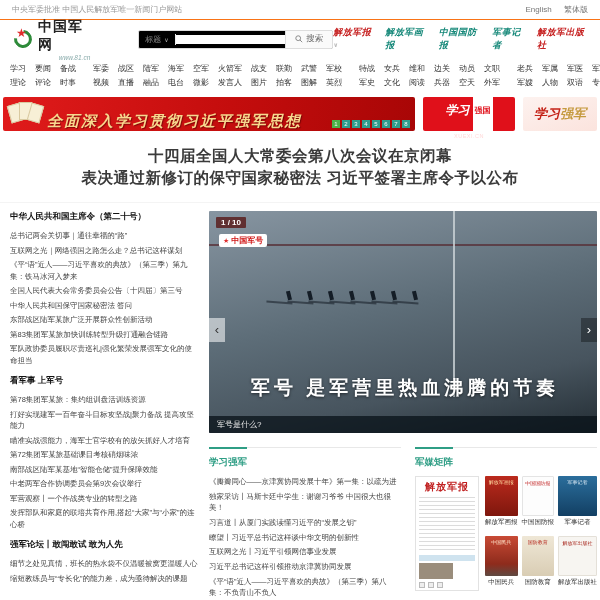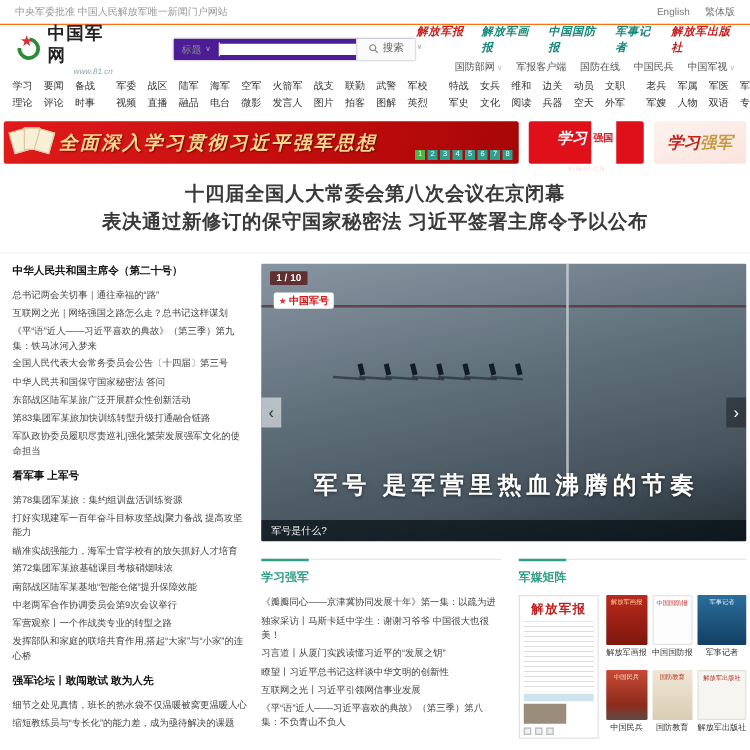--- a/index.html
+++ b/index.html
@@ -16,21 +16,21 @@
   
   .header { height:38px; display:flex; align-items:center; padding:0 12px; }
   .logo { display:flex; align-items:center; gap:4px; }
   .logo-icon { position:relative; width:22px; height:22px; flex:0 0 22px; }
   .logo-arc { position:absolute; inset:2px; border:3px solid #2e8b3a; border-radius:50%;
     border-top-color:transparent; transform:rotate(-40deg); }
   .logo-star { position:absolute; top:-2px; left:4px; color:#e02d2d; font-size:12px; }
   .logo-text b { display:block; font-size:14px; color:#222; letter-spacing:1px; }
   .logo-text i { display:block; font-size:6.5px; color:#8aa; font-style:italic; text-align:right; }
   .search { display:flex; align-items:center; height:19px; width:212px; margin-left:48px;
-    border:1px solid #ddd; border-radius:2px; background:#4c1d95; }
+    border:1px solid #ddd; border-radius:2px; background:#000000; }
   .search-cat { font-size:8px; color:#888; padding:0 6px; border-right:1px solid #eee;
     display:flex; align-items:center; gap:3px; white-space:nowrap; }
   .search-cat .caret { font-size:6px; color:#aaa; }
   .search input { flex:1; border:0; outline:none; min-width:10px; font-size:8px; padding:0 4px; }
   .search-btn { display:flex; align-items:center; gap:3px; font-size:8.5px; color:#666;
     border-left:1px solid #ddd; padding:0 9px; height:100%; background:#fafafa; cursor:pointer; }
   .brands { margin-left:auto; display:flex; flex-direction:column; gap:3px; align-items:flex-end; }
   .brand-row { display:flex; gap:11px; }
   .brand-row.calligraphy a { font-family:"DejaVu Serif","Liberation Serif",serif;
     font-style:italic; font-weight:bold; font-size:9px; text-decoration:none; letter-spacing:.5px; }
@@ -45,21 +45,21 @@
   
   .nav { padding:2px 10px 4px; }
   .nav-row { display:flex; gap:17px; margin-top:3px; }
   .nav-group { display:flex; gap:9px; }
   .nav-group a { font-size:8px; color:#333; text-decoration:none; white-space:nowrap; }
 
   
   .banners { display:flex; gap:8px; padding:0 3px; margin-top:5px; height:34px; }
   .banner-main { flex:1; position:relative; border-radius:2px; overflow:hidden;
     background:linear-gradient(100deg,#e01b1b,#c40d0d 55%,#a80606);
-    display:flex; align-items:center; }
+    display:flex; align-items:flex-end; }
   .books { position:relative; width:44px; height:100%; flex:0 0 44px; }
   .book { position:absolute; width:13px; height:18px; background:#f7efd6; border:1px solid #d9c9a0; top:7px; }
   .book:nth-child(1){ left:6px; transform:rotate(-16deg);} .book:nth-child(2){ left:16px; top:5px;}
   .book:nth-child(3){ left:26px; transform:rotate(16deg);}
   .banner-main-text { font-family:"DejaVu Serif","Liberation Serif",serif; font-style:italic;
     font-weight:bold; color:#f7d88e; font-size:15px; letter-spacing:2px;
     text-shadow:1px 1px 1px rgba(80,0,0,.6); white-space:nowrap; }
   .banner-pages { position:absolute; right:5px; bottom:3px; display:flex; gap:2px; }
   .banner-pages span { width:8px; height:8px; background:#2f9e8e; color:#fff; font-size:6px;
     display:flex; align-items:center; justify-content:center; cursor:pointer; }
@@ -196,27 +196,20 @@
       </span>
     </div>
     <div class="brands">
       <div class="brand-row calligraphy">
           <a>解放军报</a>
           <a>解放军画报</a>
           <a>中国国防报</a>
           <a>军事记者</a>
           <a>解放军出版社</a>
         </div>
-      <div class="brand-row plain">
-          <a>国防部网</a>
-          <a>军报客户端</a>
-          <a>国防在线</a>
-          <a>中国民兵</a>
-          <a>中国军视</a>
-        </div>
     </div>
   </div>
 
   <div class="nav">
     <div class="nav-row">
       <div class="nav-group">
           <a>学习</a>
           <a>要闻</a>
           <a>备战</a>
         </div>
@@ -381,20 +374,21 @@
 
       <div class="below">
         <div class="xuexi-col sec">
           <a class="sec-title">学习强军</a>
           <ul class="xuexi-list">
               <li>《瓣瓣同心——京津冀协同发展十年》第一集：以疏为进</li>
               <li>独家采访丨马斯卡廷中学生：谢谢习爷爷 中国很大也很美！</li>
               <li>习言道丨从厦门实践读懂习近平的“发展之钥”</li>
               <li>瞭望丨习近平总书记这样谈中华文明的创新性</li>
               <li>互联网之光丨习近平引领网信事业发展</li>
+              <li>习近平总书记这样引领推动京津冀协同发展</li>
               <li>《平“语”近人——习近平喜欢的典故》（第三季）第八集：不负青山不负人</li>
             </ul>
         </div>
 
         <div class="matrix-col sec">
           <a class="sec-title">军媒矩阵</a>
           <div class="matrix-body">
             <div class="newspaper">
               <div class="np-mast">解放军报</div>
               <div class="np-lines"></div>

